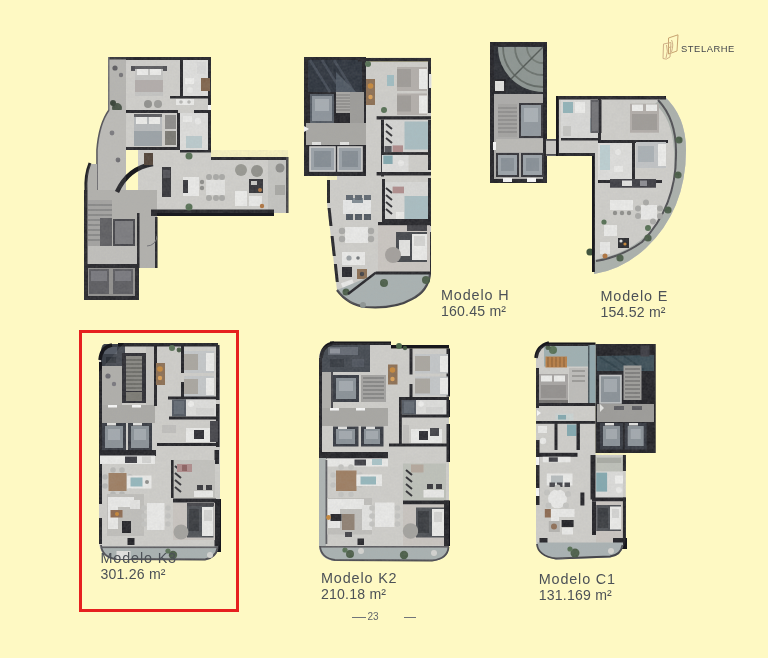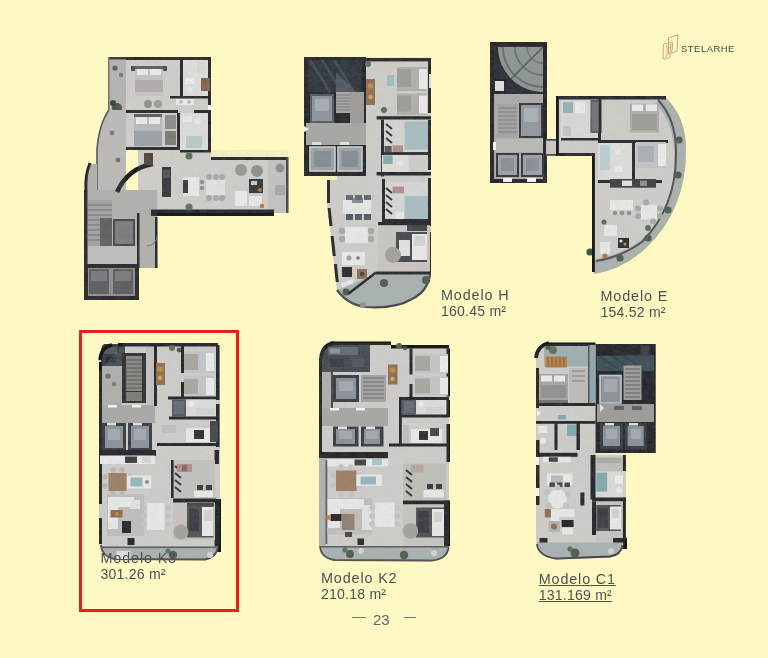--- a/index.html
+++ b/index.html
@@ -1213,21 +1213,21 @@
 <div class="lbl" style="left:100.5px;top:550px;">
       <div class="n">Modelo K3</div>
       <div class="a">301.26 m²</div>
     </div>
 
 <div class="lbl" style="left:321px;top:569.8px;">
       <div class="n">Modelo K2</div>
       <div class="a">210.18 m²</div>
     </div>
 
-<div class="lbl" style="left:538.7px;top:570.5px;text-decoration:underline;">
+<div class="lbl" style="left:538.7px;top:570.5px;">
       <div class="n">Modelo C1</div>
       <div class="a">131.169 m²</div>
     </div>
 
 <div style="position:absolute;left:352px;top:617.3px;width:14px;border-top:1.7px solid #71757a;"></div>
-<div style="position:absolute;left:373px;top:610.5px;width:16px;text-align:center;color:#62666b;font-size:15px;">23</div>
+<div style="position:absolute;left:365px;top:610.5px;width:16px;text-align:center;color:#62666b;font-size:10px;">23</div>
 <div style="position:absolute;left:404px;top:617.3px;width:12px;border-top:1.7px solid #71757a;"></div>
 </div>
 
 </body></html>

